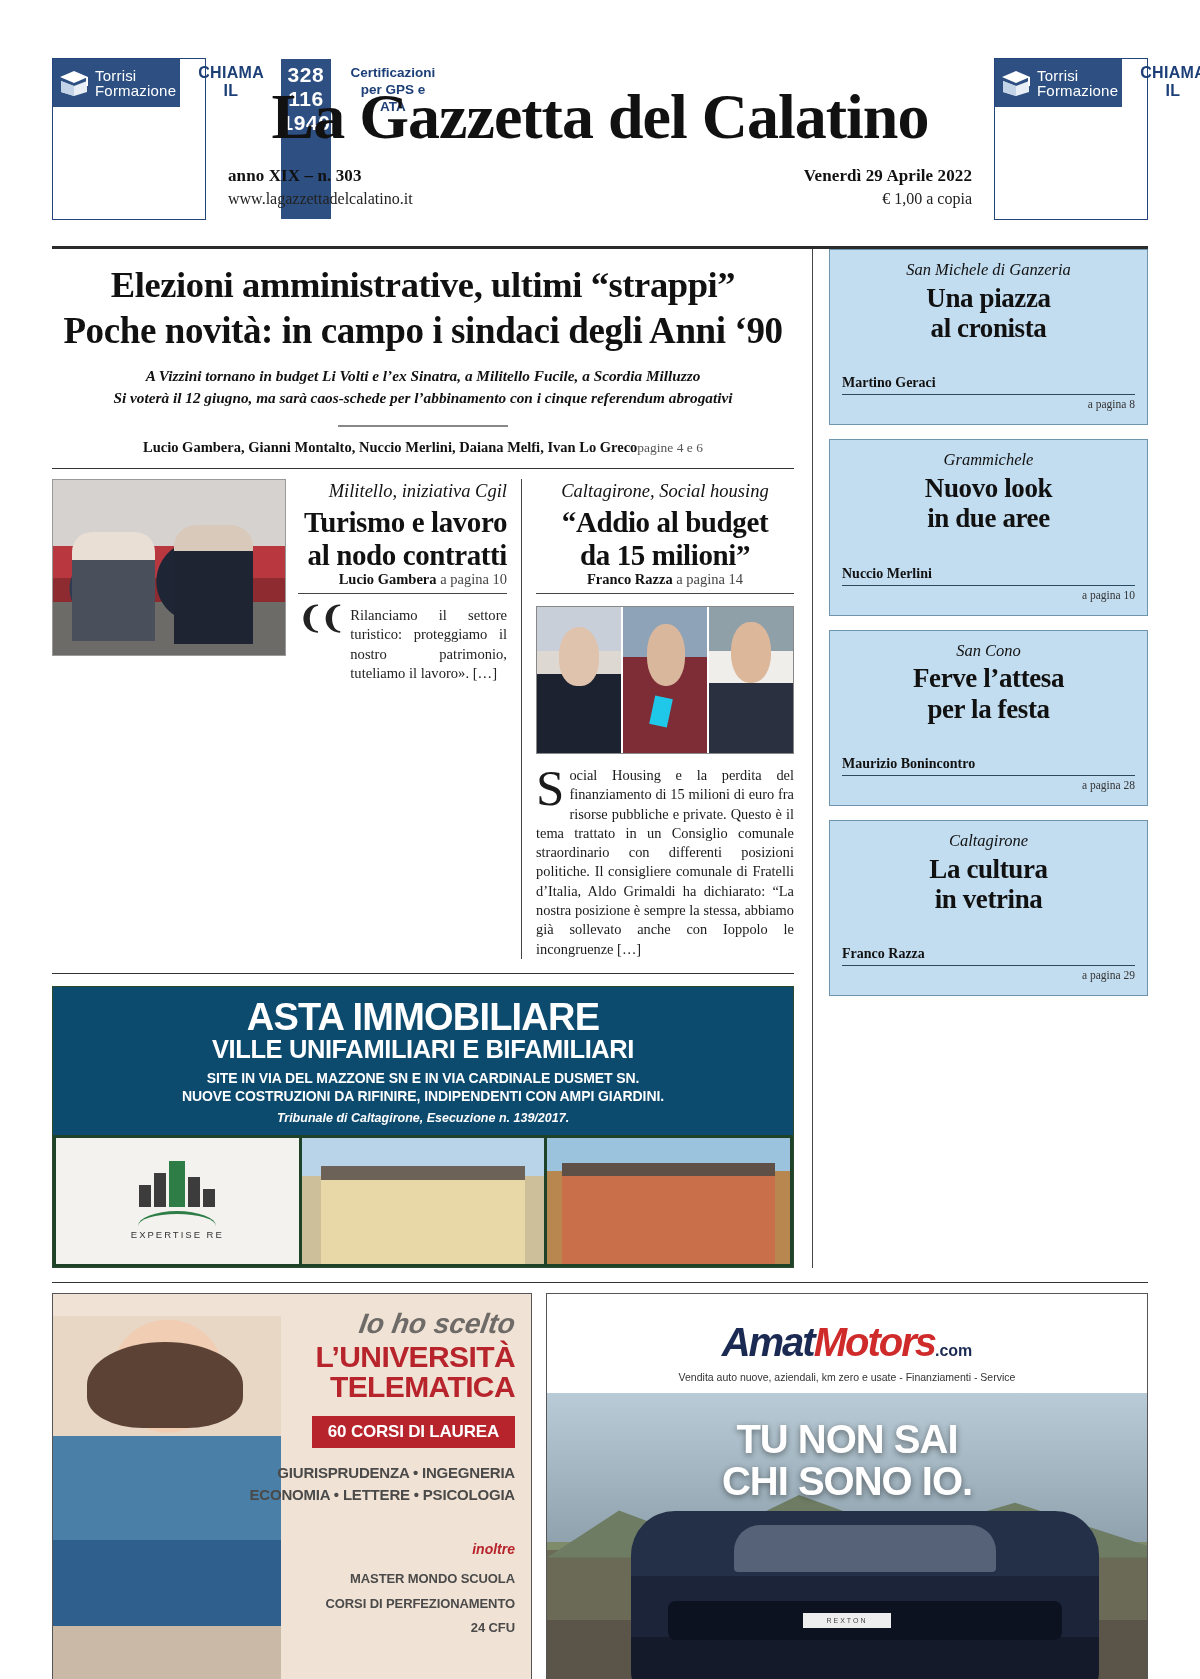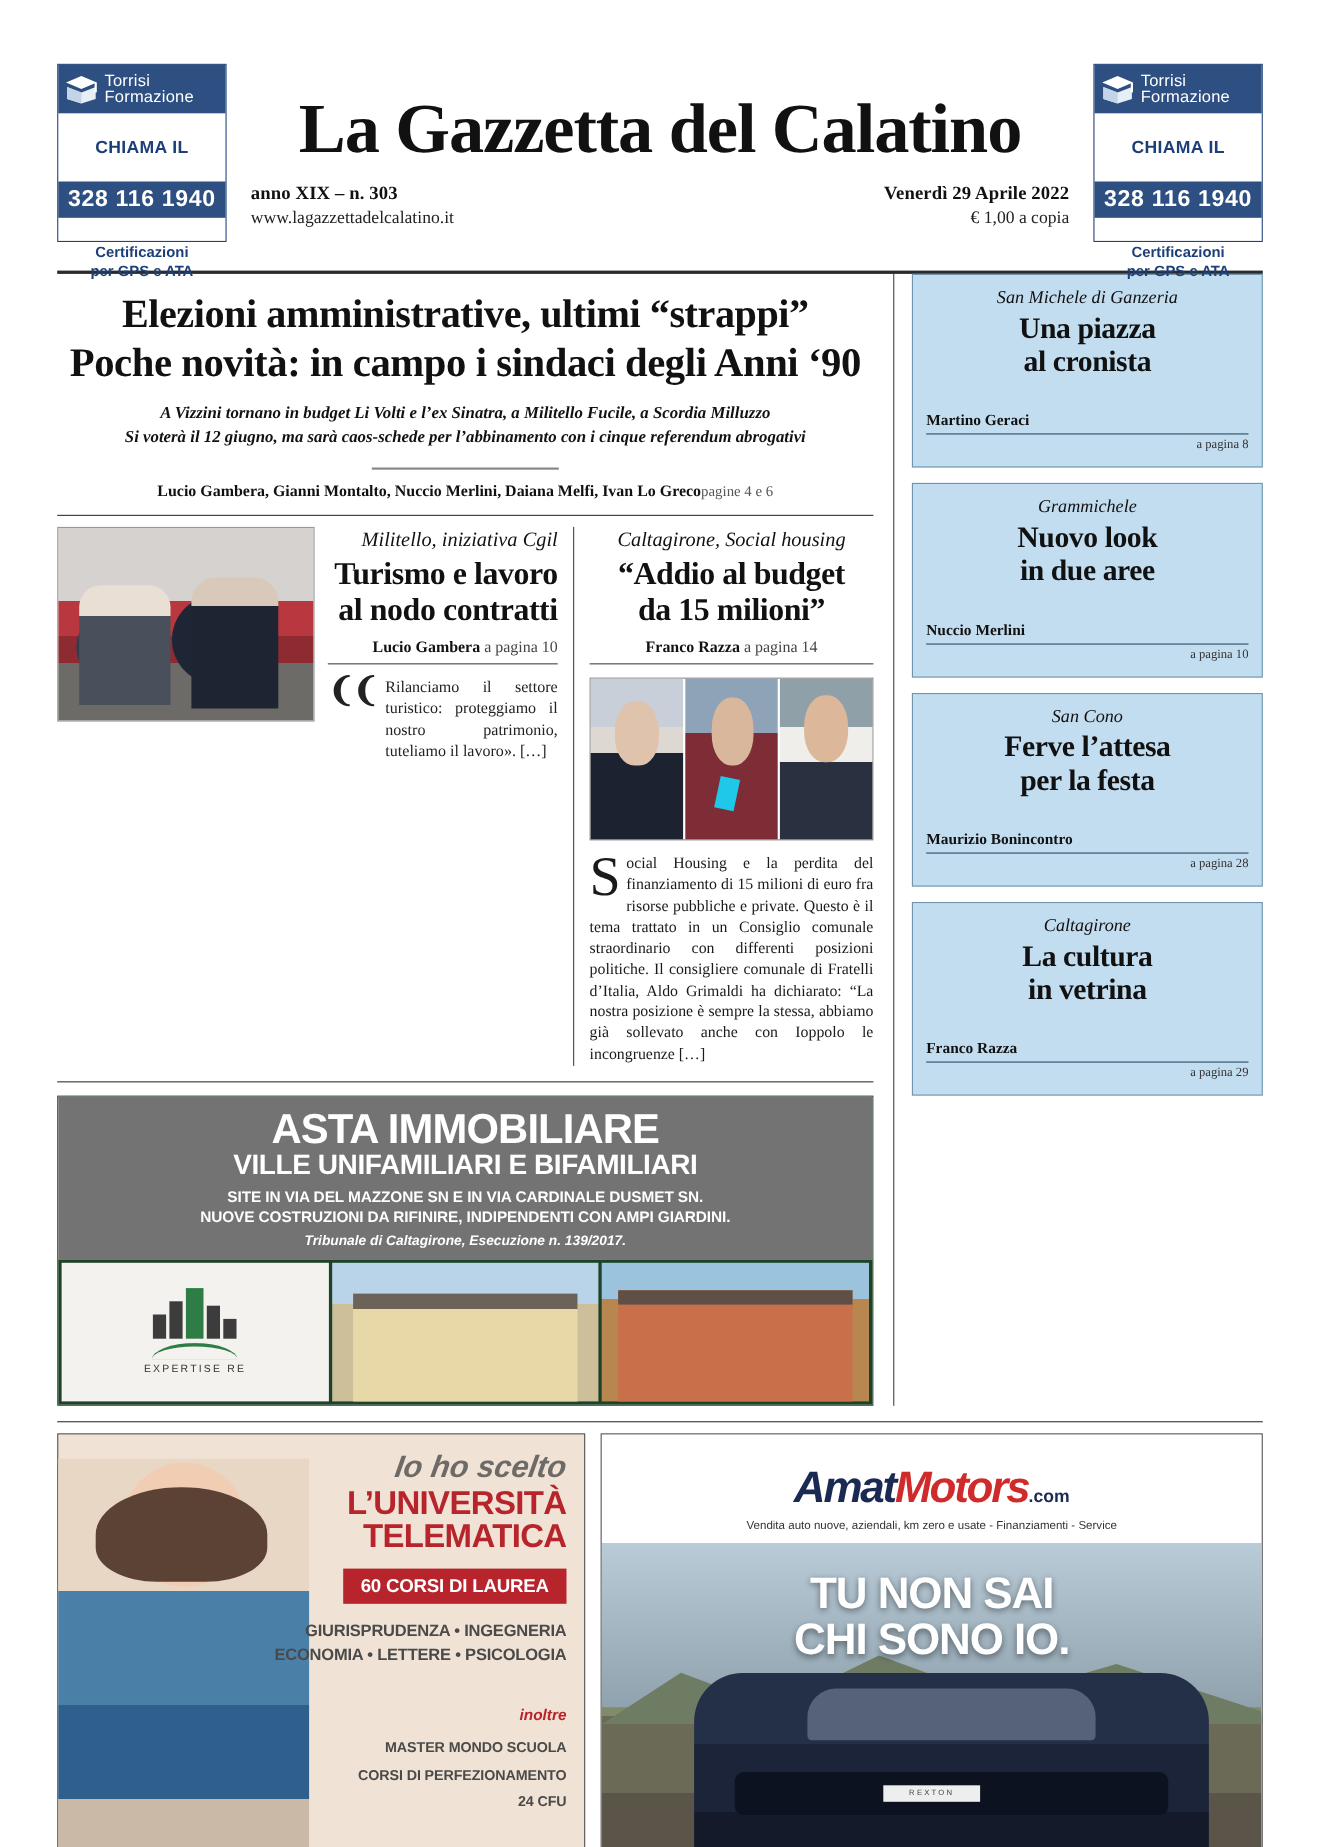--- a/index.html
+++ b/index.html
@@ -10,21 +10,21 @@
     color:#111;
     overflow:hidden;
   }
   .page{position:relative;width:1200px;height:1679px;box-sizing:border-box;padding:0;}
 
   
   .masthead{position:relative;height:180px;margin:52px 52px 0 52px;}
   .promo-box{
     position:absolute;top:6px;width:152px;height:160px;
     border:1px solid #24457c;background:#ffffff;
-    display:flex;flex-direction:column;align-items:stretch;
+    display:flex;flex-direction:row;align-items:stretch;
     font-family:"Liberation Sans",sans-serif;text-align:center;gap:18px;
   }
   .promo-left{left:0;}
   .promo-right{right:0;}
   .promo-top{
     background:#2d4f81;color:#fff;display:flex;align-items:center;
     padding:5px 4px 5px 4px;gap:4px;height:48px;box-sizing:border-box;
   }
   .promo-logo{width:34px;height:34px;flex:0 0 34px;position:relative;}
   .promo-logo svg{display:block;}
@@ -90,21 +90,21 @@
     content:"";position:absolute;left:52%;top:26%;width:34%;height:68%;
     background:linear-gradient(#d8c9bb 0 22%, #1e2431 22% 100%);border-radius:22px 22px 0 0;z-index:2;
   }
   .teaser-txt{flex:1;}
   .kicker{font-style:italic;font-size:18.5px;text-align:right;line-height:1.3;}
   .kicker.k-left{text-align:right;}
   .teaser-head{
     font-weight:700;font-size:29px;line-height:1.12;text-align:right;margin-top:3px;letter-spacing:-.4px;
   }
   .sign-row{
-    text-align:right;font-size:14.5px;margin-top:10px;padding-bottom:5px;border-bottom:1.5px solid #444;
+    text-align:right;font-size:14.5px;padding-bottom:5px;border-bottom:1.5px solid #444;
   }
   .sign-row b{font-weight:700;}
   .sign-row span{color:#444;}
   .pullquote{display:flex;gap:8px;margin-top:12px;font-size:14.6px;line-height:1.33;text-align:justify;color:#222;}
   .qmark{font-size:30px;line-height:.8;font-weight:700;letter-spacing:-3px;}
 
   
   .teaser-b .kicker,.teaser-b .teaser-head,.teaser-b .sign-row{text-align:center;}
   .teaser-head.center{text-align:center;}
   .trio{display:flex;gap:2px;margin-top:12px;border:1px solid #888;}
@@ -117,21 +117,21 @@
   .t3{background:linear-gradient(#8fa0a9 0 30%, #efeeea 30% 52%, #2a3040 52% 100%);position:relative;}
   .t3:after{content:"";position:absolute;left:26%;top:10%;width:48%;height:42%;background:#dcb79a;border-radius:46%;}
   .article-body{margin-top:12px;font-size:14.4px;line-height:1.34;text-align:justify;color:#1a1a1a;}
   .article-body .dropcap{
     float:left;font-size:51px;line-height:.82;font-weight:400;padding:2px 5px 0 0;font-family:"Liberation Serif",serif;
   }
 
   
   .asta{margin-top:14px;border-top:1.5px solid #333;padding-top:12px;}
   .asta-inner{border:1px solid #2b4a2f;}
-  .asta-top{background:#737373;padding:12px 10px 10px;text-align:center;color:#fff;font-family:"Liberation Sans",sans-serif;}
+  .asta-top{background:#0c4a6e;padding:12px 10px 10px;text-align:center;color:#fff;font-family:"Liberation Sans",sans-serif;}
   .asta-t1{font-size:38px;font-weight:700;line-height:.96;letter-spacing:-.8px;}
   .asta-t2{font-size:25.5px;font-weight:700;line-height:1.05;margin-top:1px;letter-spacing:-.4px;}
   .asta-t3{font-size:14px;font-weight:700;line-height:1.28;margin-top:7px;letter-spacing:-.1px;}
   .asta-t4{font-size:12.5px;font-weight:700;font-style:italic;margin-top:5px;}
   .asta-strip{display:flex;height:126px;background:#1d4228;gap:3px;padding:3px;}
   .asta-cell{flex:1;position:relative;overflow:hidden;}
   .ac1{background:#f3f2ee;display:flex;flex-direction:column;align-items:center;justify-content:center;}
   .ac1 .bld{display:flex;align-items:flex-end;gap:3px;height:46px;}
   .ac1 .bld i{display:block;width:12px;background:#3c3c3c;}
   .ac1 .grn{width:16px;background:#2f7d46;height:46px;}

